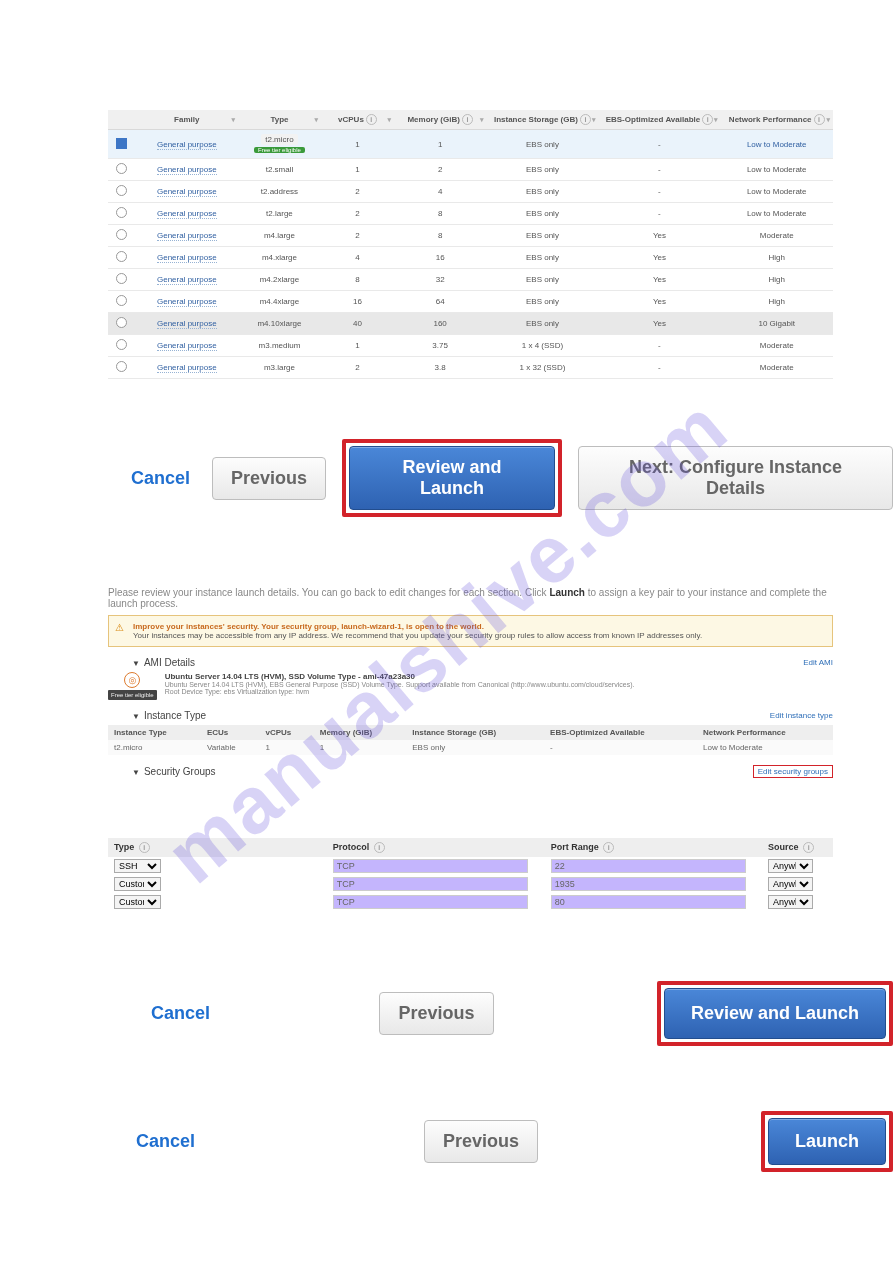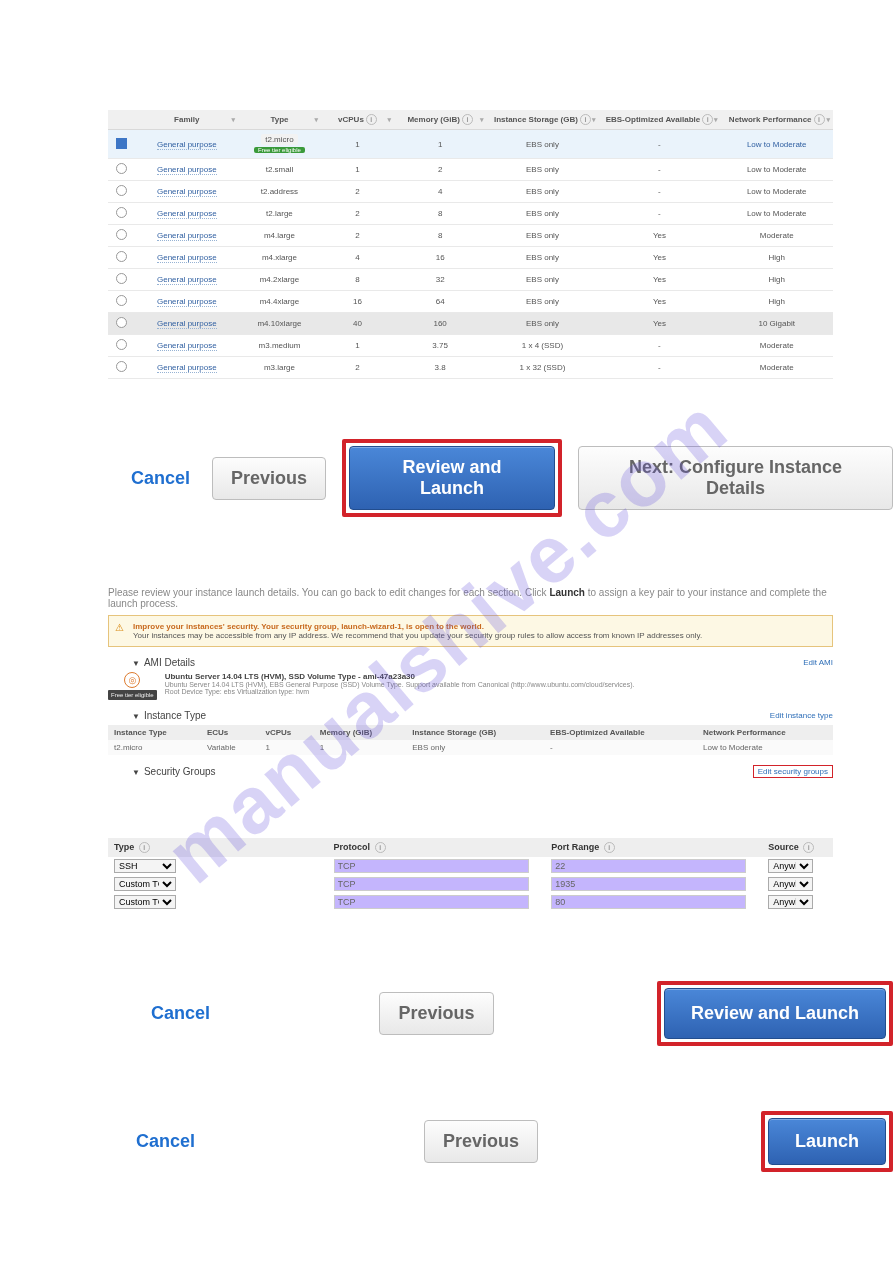--- a/index.html
+++ b/index.html
@@ -57,21 +57,21 @@
 
   .mini-inst { width: 100%; border-collapse: collapse; margin-top: 4px; font-size: 8px; }
   .mini-inst th { background: #eee; color: #555; font-weight: bold; text-align: left; padding: 3px 6px; }
   .mini-inst td { background: #fafafa; padding: 3px 6px; color: #666; }
 
   
   .sg-table-wrap { margin: 60px 60px 0 108px; }
   .sg-table { width: 100%; border-collapse: collapse; font-size: 9px; }
   .sg-table th { background: #eee; text-align: left; padding: 4px 6px; color: #333; font-weight: bold; }
   .sg-table td { padding: 2px 6px; }
-  .sg-select { width: 62px; font-size: 9px; border: 1px solid #aaa; background: #f4f4f4; }
+  .sg-select { width: 47px; font-size: 9px; border: 1px solid #aaa; background: #f4f4f4; }
   .sg-ro { width: 95%; font-size: 9px; background: #c4b5fd; border: 1px solid #ccc; color: #666; padding: 1px 3px; box-sizing: border-box; }
   .sg-src-select { width: 45px; font-size: 9px; border: 1px solid #aaa; background: #f4f4f4; }
 
   .launch-bold { font-weight: bold; color: #333; }
 </style>
 </head>
 <body>
 
 <div class="page">
   <div class="watermark">manualshive.com</div>

